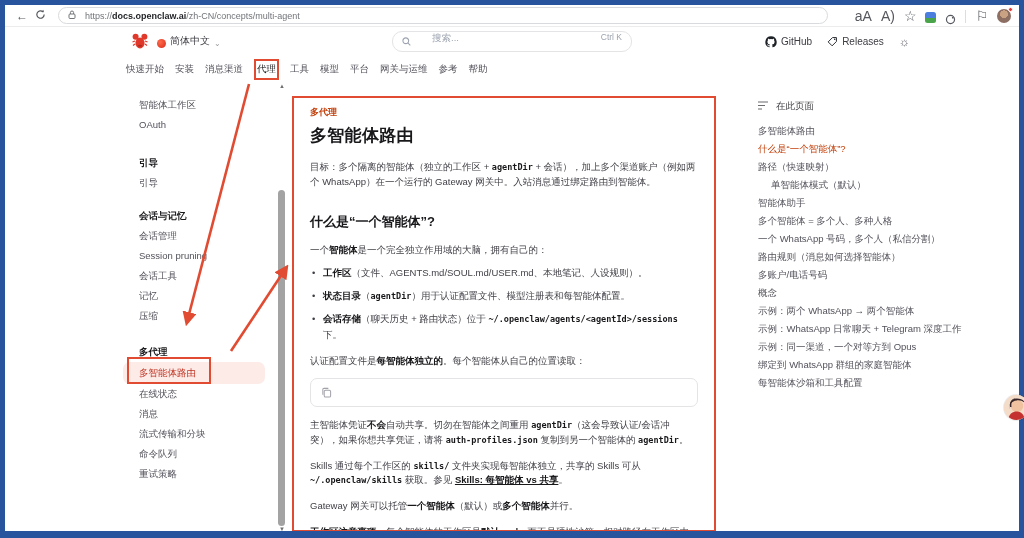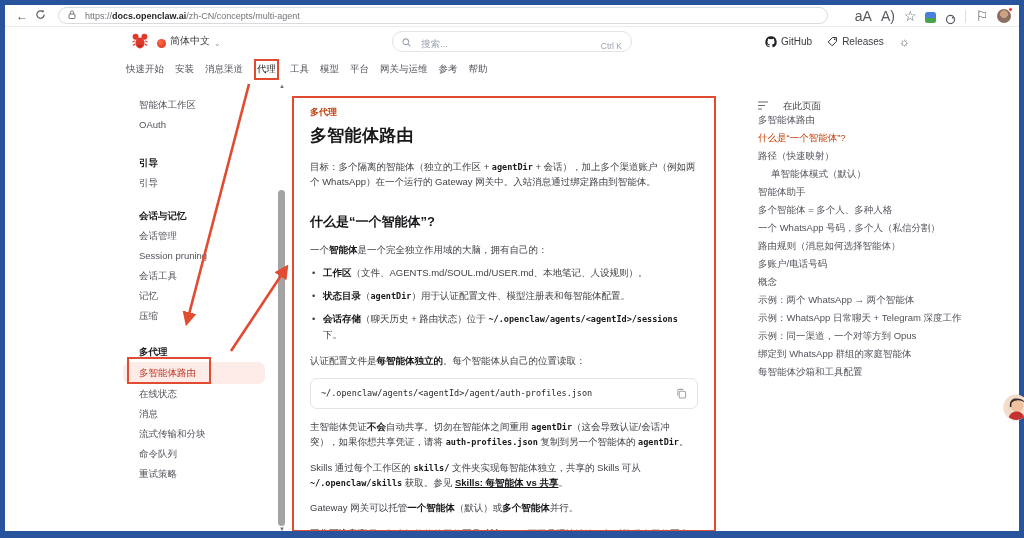--- a/index.html
+++ b/index.html
@@ -37,21 +37,21 @@
   
   #siteheader { position:absolute; left:5px; top:27px; width:1014px; height:29px; background:#fff; }
   .logo { position:absolute; left:126px; top:5px; cursor:pointer; }
   .lang { position:absolute; left:152px; top:7px; display:flex; align-items:flex-end; gap:4px;
     font-size:10px; color:#3c3c43; cursor:pointer; }
   .lang-globe { width:9px; height:9px; border-radius:50%;
     background:radial-gradient(circle at 35% 35%, #ff6b4a, #d92a1a); }
   .lang .chev { color:#9a9aa0; font-size:8px; }
   .search { position:absolute; left:387px; top:4px; width:240px; height:21px;
     border:1px solid #e4e4e7; border-radius:10px; background:#fff;
-    display:flex; align-items:flex-end; gap:10px; padding:0 9px; cursor:text; }
+    display:flex; align-items:flex-start; gap:21px; padding:0 9px; cursor:text; }
   .search .ph { font-size:9.5px; color:#9ca3af; }
   .search .kbd { margin-left:auto; font-size:8.5px; color:#9ca3af; }
   .hdr-right { position:absolute; left:760px; top:0; height:29px; display:flex; align-items:center;
     gap:15px; font-size:10px; color:#3c3c43; }
   .hdr-item { display:flex; align-items:center; gap:4px; cursor:pointer; }
   .sun { color:#71717a; font-size:12px; cursor:pointer; }
 
   
   #tabsrow { position:absolute; left:126px; top:57px; height:24px; display:flex;
     align-items:center; gap:11px; font-size:9.5px; color:#52525b; z-index:20; }
@@ -88,21 +88,21 @@
   ul.blist li { position:relative; padding-left:13px; margin-top:0; height:auto; line-height:16px; margin-bottom:7px; }
   ul.blist li::before { content:"•"; position:absolute; left:2px; top:0; color:#3f3f46; }
   .codeblock { margin-top:10px; border:1px solid #e4e4e7; border-radius:7px; padding:8px 10px;
     display:flex; align-items:center; justify-content:space-between;
     font-family:"DejaVu Sans Mono","Liberation Mono",monospace; font-size:8.5px; color:#27272a; }
   .copy-btn { cursor:pointer; display:flex; align-items:center; }
   .tlink { font-weight:bold; text-decoration:underline; color:#18181b; cursor:pointer; }
 
   
   #toc { position:absolute; left:758px; top:100px; width:232px; font-size:9.5px; color:#52525b; }
-  .toc-header { display:flex; align-items:center; gap:15px; color:#3f3f43; }
+  .toc-header { display:flex; align-items:center; gap:8px; color:#3f3f43; margin-bottom:11px; }
   .toc-item { margin-bottom:5px; line-height:13px; cursor:pointer; }
   .toc-item.active { color:#c2410c; }
   .toc-item.indent { padding-left:13px; }
 
   
   #arrows { position:absolute; left:0; top:0; width:1024px; height:538px; z-index:80; pointer-events:none; }
   .anno-box-sidebar { position:absolute; left:127px; top:357px; width:84px; height:27px;
     border:2px solid #e14b32; z-index:40; pointer-events:none; }
 
   
@@ -243,21 +243,20 @@
 
     <ul class="blist">
       <li><strong>工作区</strong><span>（文件、AGENTS.md/SOUL.md/USER.md、本地笔记、人设规则）。</span></li>
       <li><strong>状态目录</strong><span>（</span><code class="ic">agentDir</code><span>）用于认证配置文件、模型注册表和每智能体配置。</span></li>
       <li><strong>会话存储</strong><span>（聊天历史 + 路由状态）位于 </span><code class="ic">~/.openclaw/agents/&lt;agentId&gt;/sessions</code><span> 下。</span></li>
     </ul>
 
     <p><span>认证配置文件是</span><strong>每智能体独立的</strong><span>。每个智能体从自己的位置读取：</span></p>
 
     <div class="codeblock">
-      <span>~/.openclaw/agents/&lt;agentId&gt;/agent/auth-profiles.json</span>
       <span class="copy-btn">
         <svg width="11" height="11" viewBox="0 0 12 12">
             <rect x="3.5" y="3.5" width="7" height="7.5" rx="1.5" fill="none" stroke="#a1a1aa" stroke-width="1.1"></rect>
             <path d="M2 8.5 V2.8 A1.3 1.3 0 0 1 3.3 1.5 H8" fill="none" stroke="#a1a1aa" stroke-width="1.1"></path>
           </svg>
       </span>
     </div>
 
     <p><span>主智能体凭证</span><strong>不会</strong><span>自动共享。切勿在智能体之间重用 </span><code class="ic">agentDir</code><span>（这会导致认证/会话冲突），如果你想共享凭证，请将 </span><code class="ic">auth-profiles.json</code><span> 复制到另一个智能体的 </span><code class="ic">agentDir</code><span>。</span></p>
 

